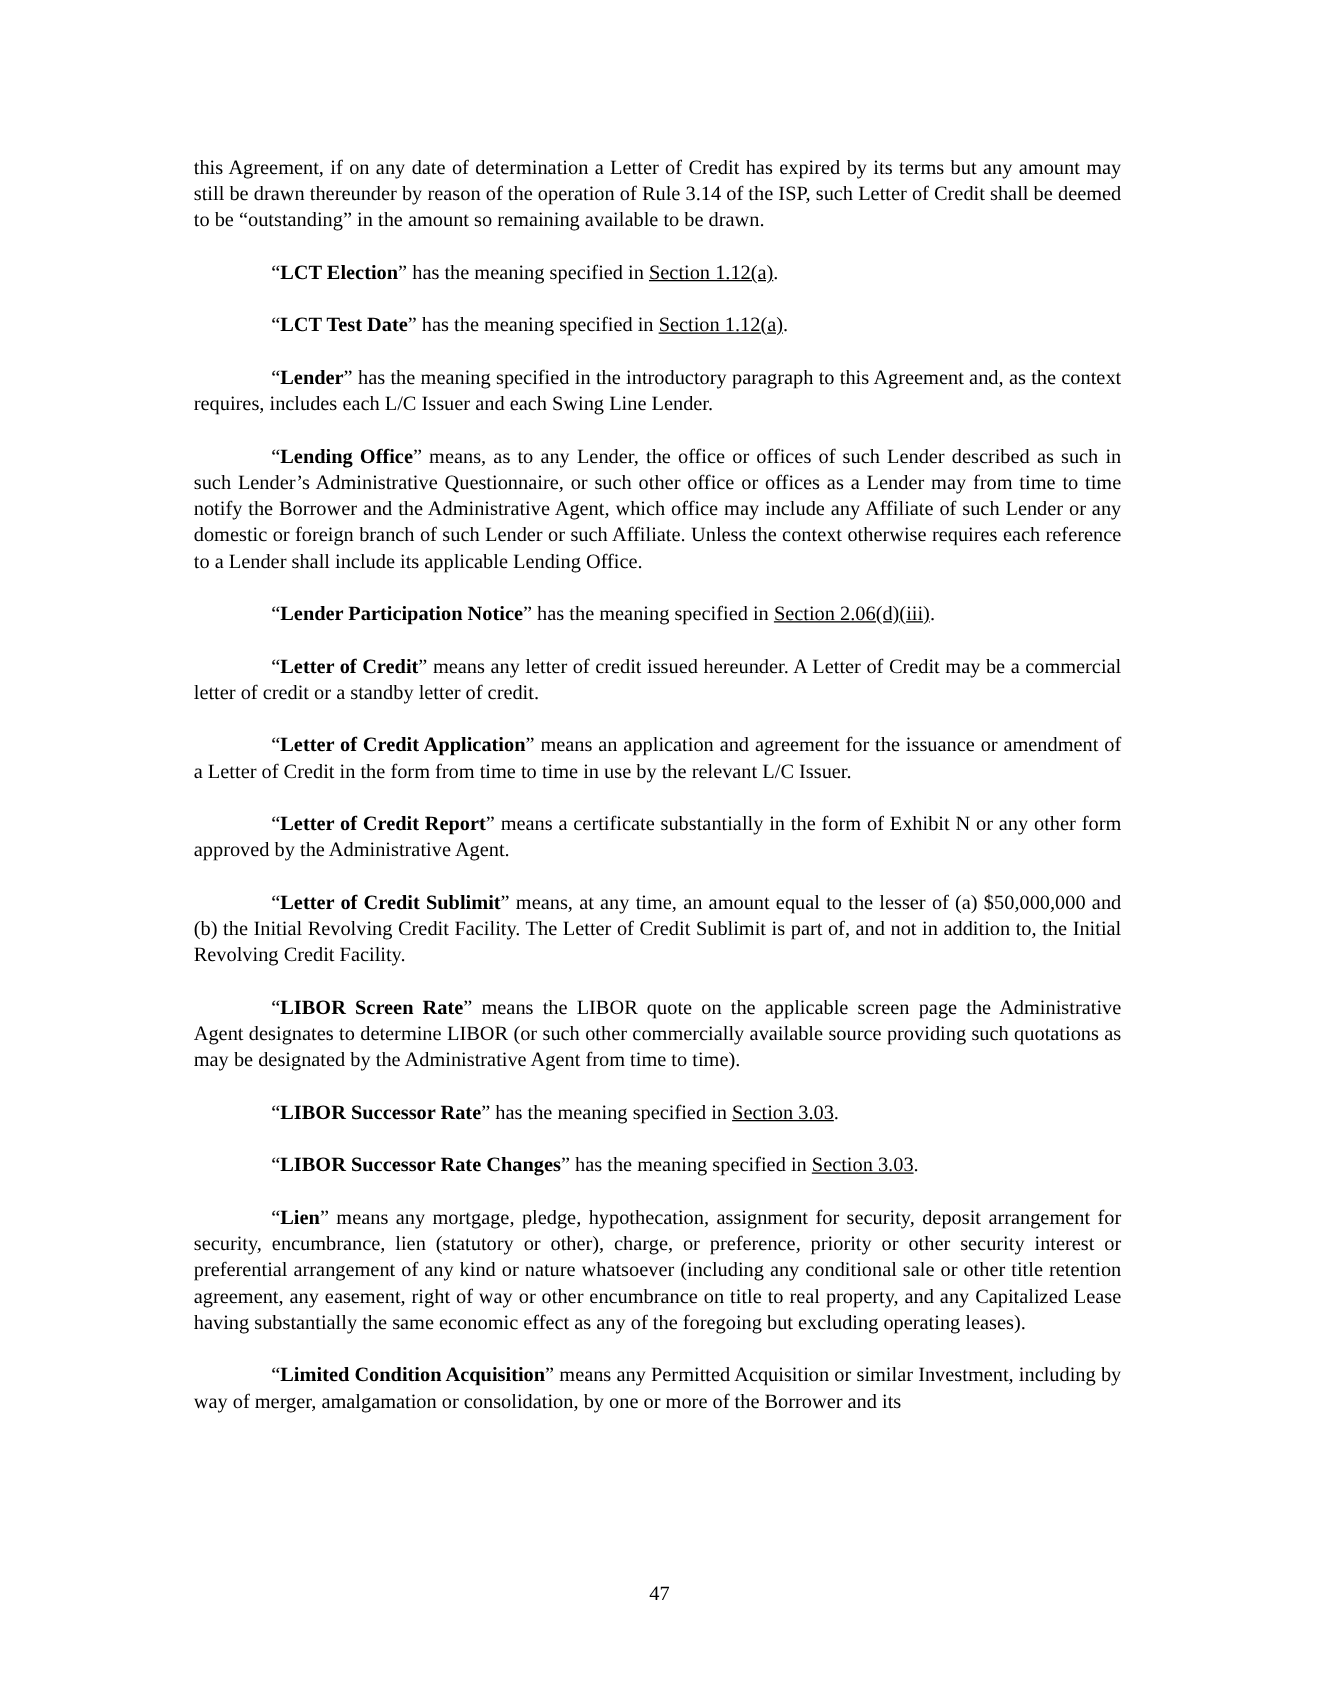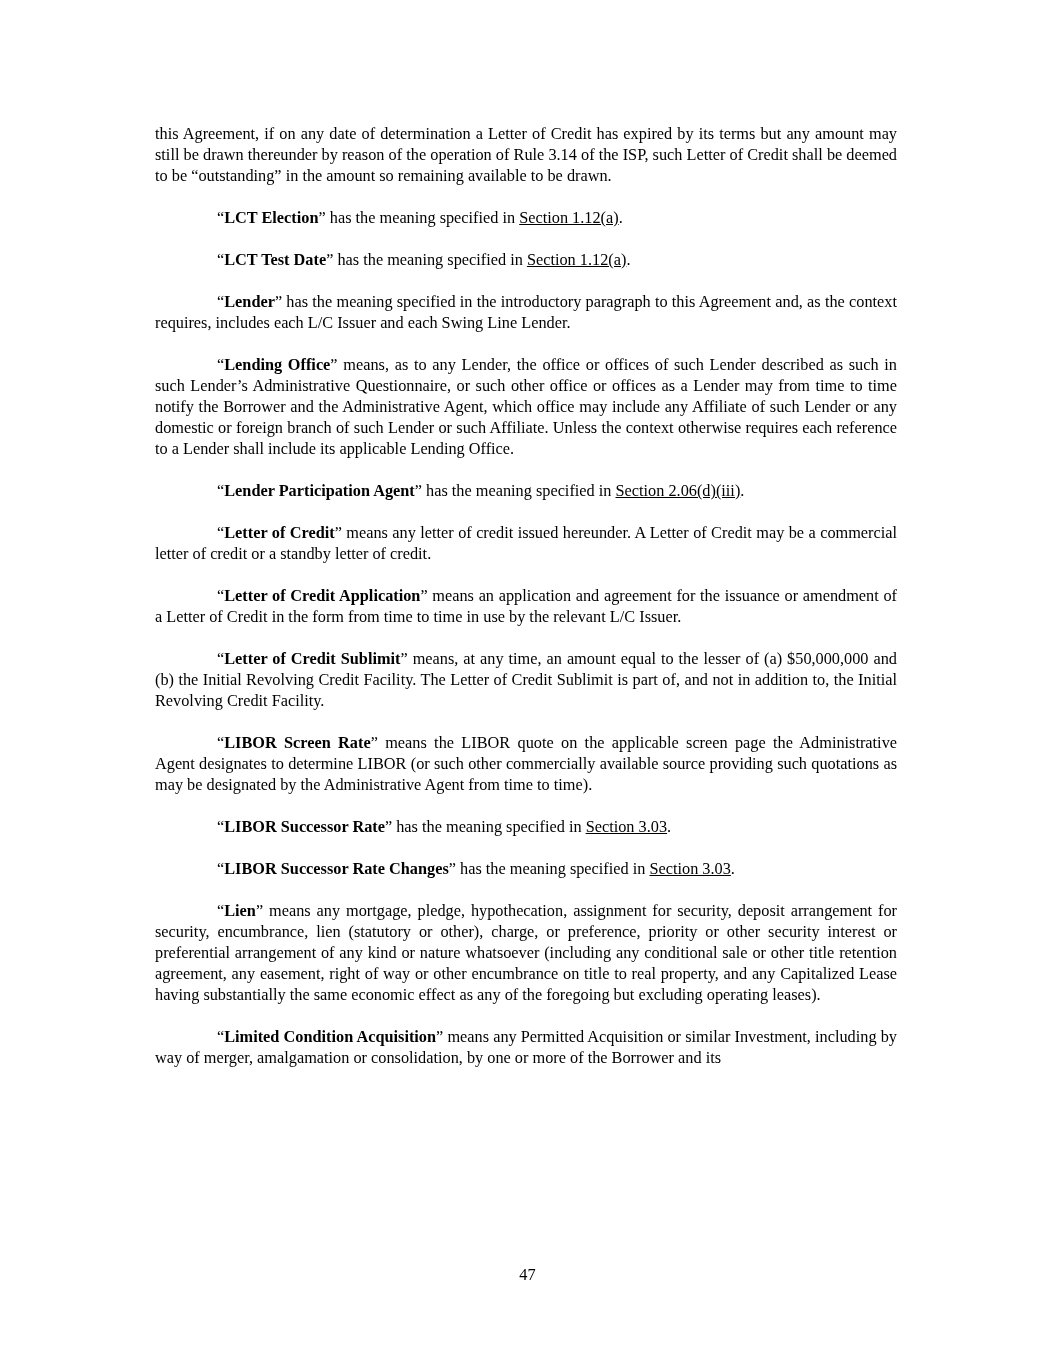--- a/index.html
+++ b/index.html
@@ -47,23 +47,24 @@
 </head>
 <body>
 
 <div class="page">
   <div class="document-body">
       <p class="para no-indent"><span>this Agreement, if on any date of determination a Letter of Credit has expired by its terms but any amount may still be drawn thereunder by reason of the operation of Rule 3.14 of the ISP, such Letter of Credit shall be deemed to be “outstanding” in the amount so remaining available to be drawn.</span></p>
       <p class="para"><span>“</span><span class="b">LCT Election</span><span>” has the meaning specified in </span><span class="u">Section 1.12(a)</span><span>.</span></p>
       <p class="para"><span>“</span><span class="b">LCT Test Date</span><span>” has the meaning specified in </span><span class="u">Section 1.12(a)</span><span>.</span></p>
       <p class="para"><span>“</span><span class="b">Lender</span><span>” has the meaning specified in the introductory paragraph to this Agreement and, as the context requires, includes each L/C Issuer and each Swing Line Lender.</span></p>
       <p class="para"><span>“</span><span class="b">Lending Office</span><span>” means, as to any Lender, the office or offices of such Lender described as such in such Lender’s Administrative Questionnaire, or such other office or offices as a Lender may from time to time notify the Borrower and the Administrative Agent, which office may include any Affiliate of such Lender or any domestic or foreign branch of such Lender or such Affiliate. Unless the context otherwise requires each reference to a Lender shall include its applicable Lending Office.</span></p>
-      <p class="para"><span>“</span><span class="b">Lender Participation Agent</span><span>” has the meaning specified in </span><span class="u">Section 2.06(d)(iii)</span><span>.</span></p>
+      <p class="para"><span>“</span><span class="b">Lender Participation Notice</span><span>” has the meaning specified in </span><span class="u">Section 2.06(d)(iii)</span><span>.</span></p>
       <p class="para"><span>“</span><span class="b">Letter of Credit</span><span>” means any letter of credit issued hereunder. A Letter of Credit may be a commercial letter of credit or a standby letter of credit.</span></p>
       <p class="para"><span>“</span><span class="b">Letter of Credit Application</span><span>” means an application and agreement for the issuance or amendment of a Letter of Credit in the form from time to time in use by the relevant L/C Issuer.</span></p>
+      <p class="para"><span>“</span><span class="b">Letter of Credit Report</span><span>” means a certificate substantially in the form of Exhibit N or any other form approved by the Administrative Agent.</span></p>
       <p class="para"><span>“</span><span class="b">Letter of Credit Sublimit</span><span>” means, at any time, an amount equal to the lesser of (a) $50,000,000 and (b) the Initial Revolving Credit Facility. The Letter of Credit Sublimit is part of, and not in addition to, the Initial Revolving Credit Facility.</span></p>
       <p class="para"><span>“</span><span class="b">LIBOR Screen Rate</span><span>” means the LIBOR quote on the applicable screen page the Administrative Agent designates to determine LIBOR (or such other commercially available source providing such quotations as may be designated by the Administrative Agent from time to time).</span></p>
       <p class="para"><span>“</span><span class="b">LIBOR Successor Rate</span><span>” has the meaning specified in </span><span class="u">Section 3.03</span><span>.</span></p>
       <p class="para"><span>“</span><span class="b">LIBOR Successor Rate Changes</span><span>” has the meaning specified in </span><span class="u">Section 3.03</span><span>.</span></p>
       <p class="para"><span>“</span><span class="b">Lien</span><span>” means any mortgage, pledge, hypothecation, assignment for security, deposit arrangement for security, encumbrance, lien (statutory or other), charge, or preference, priority or other security interest or preferential arrangement of any kind or nature whatsoever (including any conditional sale or other title retention agreement, any easement, right of way or other encumbrance on title to real property, and any Capitalized Lease having substantially the same economic effect as any of the foregoing but excluding operating leases).</span></p>
       <p class="para"><span>“</span><span class="b">Limited Condition Acquisition</span><span>” means any Permitted Acquisition or similar Investment, including by way of merger, amalgamation or consolidation, by one or more of the Borrower and its</span></p>
     </div>
   <div class="page-number">47</div>
 </div>
 

